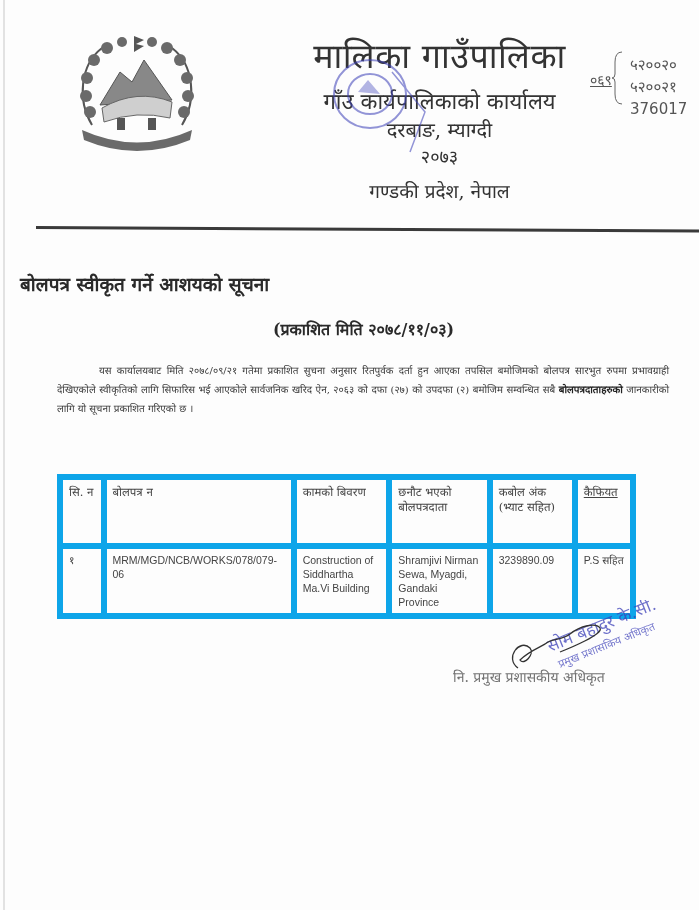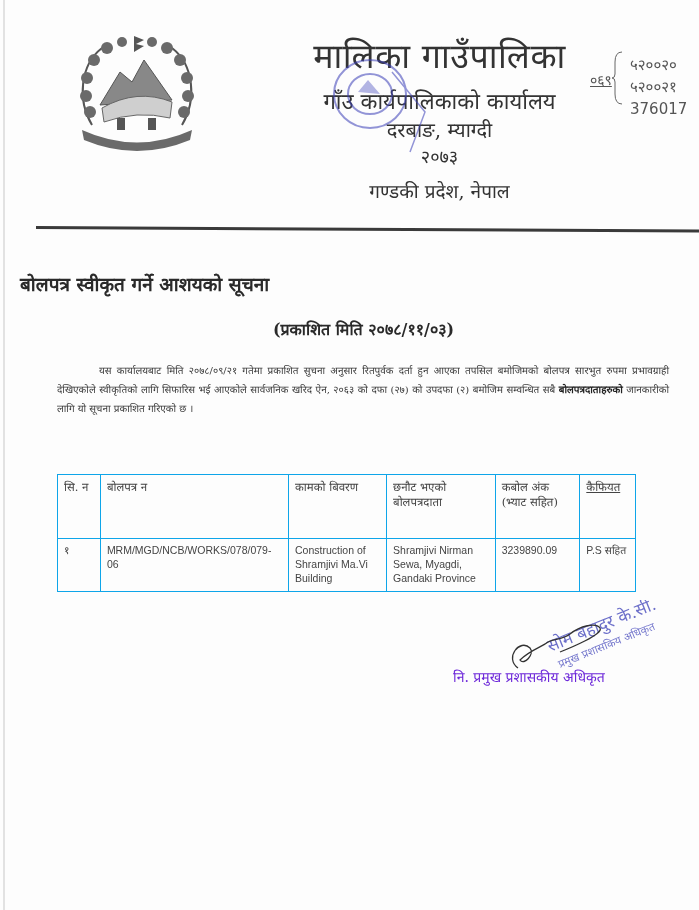--- a/index.html
+++ b/index.html
@@ -32,30 +32,30 @@
 
     .notice-title { position: absolute; left: 0; width: 699px; top: 271px; text-align: left; font-size: 19px; font-weight: bold; font-family: "DejaVu Serif", serif; color: #2a2a2a; padding-left: 20px; box-sizing: border-box; }
     .notice-date { position: absolute; left: 0; width: 699px; top: 318px; text-align: center; font-size: 16px; font-weight: bold; font-family: "DejaVu Serif", serif; color: #2a2a2a; padding-left: 28px; box-sizing: border-box; }
 
     .body-text { position: absolute; left: 57px; top: 361px; width: 612px; font-size: 10px; line-height: 19px; font-family: "DejaVu Serif", serif; color: #3a3a3a; text-align: justify; }
     .body-text .indent { display: inline-block; width: 42px; }
     .body-text b { color: #222; }
 
     
     table.bids { position: absolute; left: 57px; top: 474px; width: 579px; border-collapse: collapse; font-size: 11px; color: #444; }
-    table.bids td, table.bids th { border: 1px solid #0ea5e9; vertical-align: top; text-align: left; font-weight: normal; padding: 4px 6px; }
+    table.bids td, table.bids th { border: 6px solid #0ea5e9; vertical-align: top; text-align: left; font-weight: normal; padding: 4px 6px; }
     table.bids th { height: 55px; font-family: "DejaVu Serif", serif; font-size: 11.5px; }
     table.bids td { height: 44px; font-family: "Liberation Sans", sans-serif; font-size: 10.5px; line-height: 14px; }
     .c1 { width: 34px; } .c2 { width: 178px; } .c3 { width: 92px; margin-left: 40px; } .c4 { width: 108px; margin-left: 12px; } .c5 { width: 76px; } .c6 { width: 45px; text-decoration: underline; }
     .remark { font-family: "DejaVu Serif", serif; font-size: 12px; }
 
     
     .sig-stamp { position: absolute; left: 530px; top: 600px; width: 170px; height: 70px; }
     .sig-stroke { position: absolute; left: 500px; top: 618px; width: 120px; height: 55px; }
-    .sig-label { position: absolute; left: 453px; top: 667px; font-size: 14px; font-family: "DejaVu Serif", serif; color: #6d28d9; }
+    .sig-label { position: absolute; left: 453px; top: 667px; font-size: 14px; font-family: "DejaVu Serif", serif; color: #737373; }
   </style>
 </head>
 <body>
 
 <div class="left-edge"></div>
 
 <svg class="emblem" viewBox="0 0 130 125">
   <g fill="none" stroke="#555" stroke-width="2">
     <path d="M20 95 C5 70 8 35 30 18"></path>
     <path d="M110 95 C125 70 122 35 100 18"></path>
@@ -120,21 +120,21 @@
     <th class="c1">सि. न</th>
     <th class="c2">बोलपत्र न</th>
     <th class="c3">कामको बिवरण</th>
     <th class="c4">छनौट भएको बोलपत्रदाता</th>
     <th class="c5">कबोल  अंक (भ्याट सहित)</th>
     <th class="c6">कैफियत</th>
   </tr>
   <tr>
     <td class="remark">१</td>
     <td>MRM/MGD/NCB/WORKS/078/079-06</td>
-    <td>Construction of Shramjivi Ma.Vi Building</td>
+    <td>Construction of Siddhartha Ma.Vi Building</td>
     <td>Shramjivi Nirman Sewa, Myagdi, Gandaki Province</td>
     <td>3239890.09</td>
     <td class="remark">P.S सहित</td>
   </tr>
 </tbody>
   </table>
 
 <svg class="sig-stamp" viewBox="0 0 170 70">
   <text x="20" y="52" transform="rotate(-22 20 52)" font-family="DejaVu Serif, serif" font-size="17" fill="#3b3fb8" opacity="0.75">सोम बहादुर के.सी.</text>
   <text x="30" y="68" transform="rotate(-22 30 68)" font-family="DejaVu Serif, serif" font-size="11" fill="#3b3fb8" opacity="0.7">प्रमुख प्रशासकिय अधिकृत</text>

